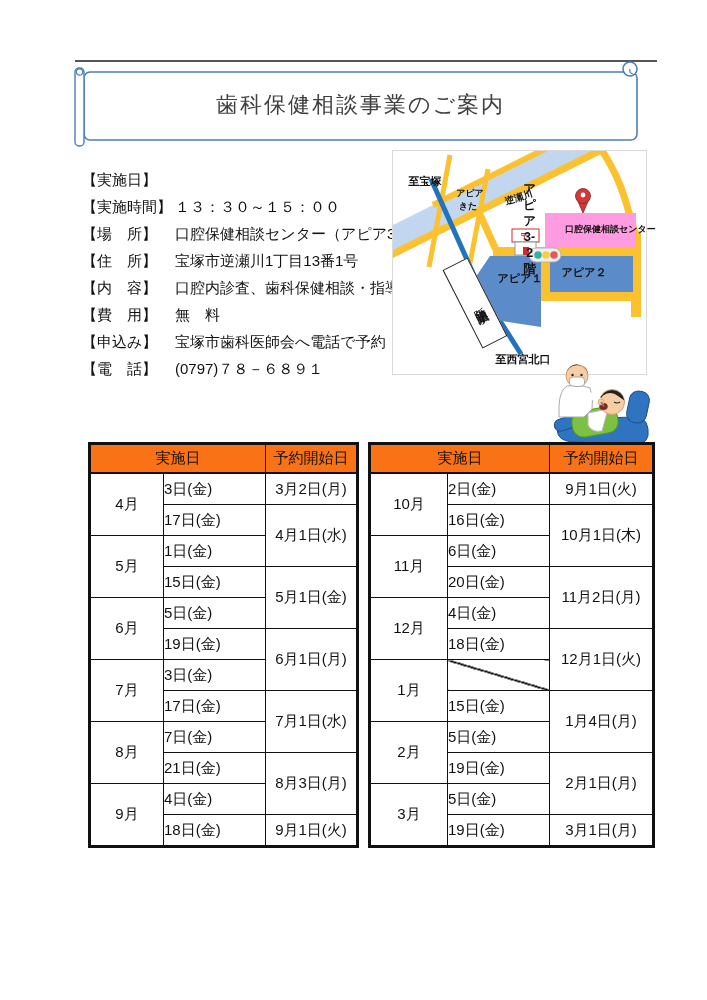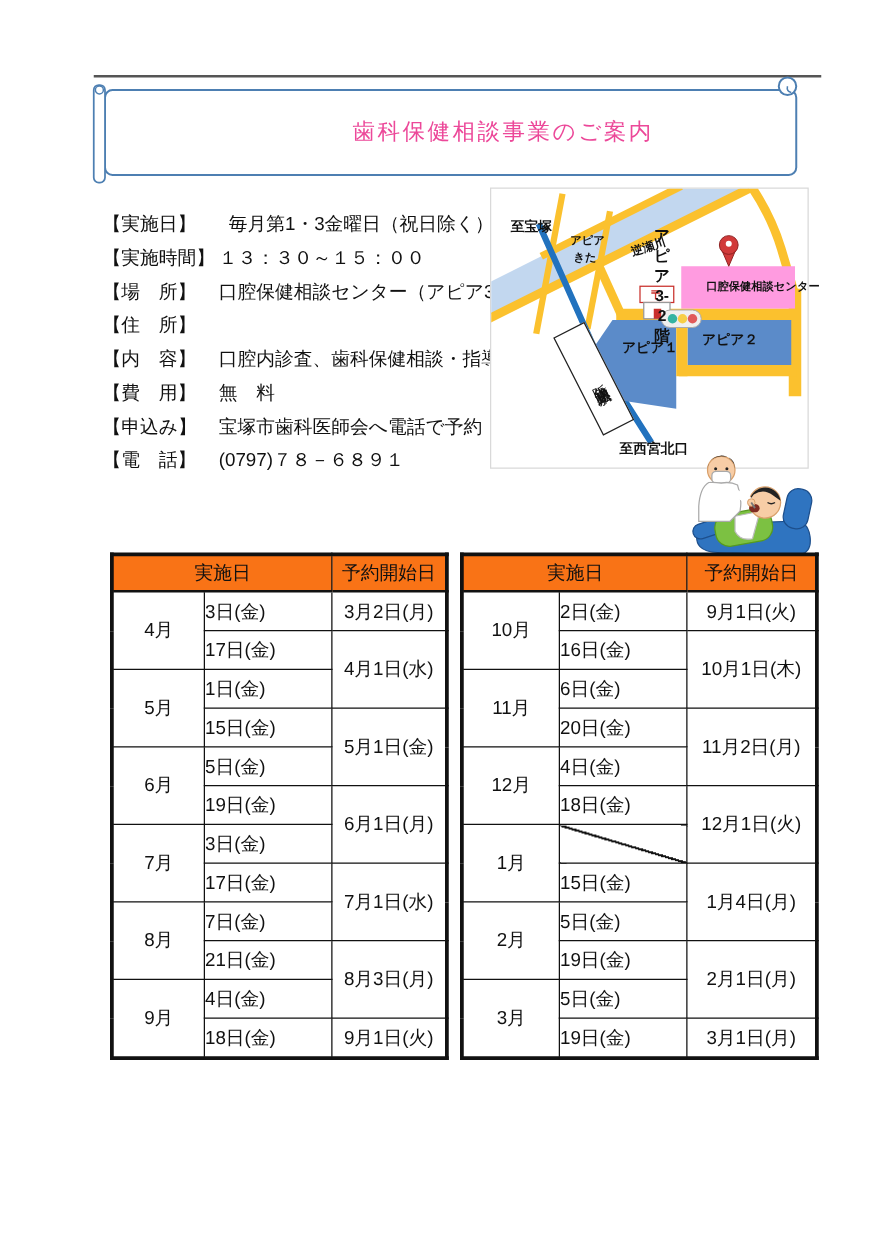--- a/index.html
+++ b/index.html
@@ -5,21 +5,21 @@
   html,body{margin:0;padding:0;background:#fff;}
   .page{position:relative;width:707px;height:1000px;background:#fff;overflow:hidden;
         font-family:"Liberation Sans","DejaVu Sans",sans-serif;color:#111;}
   .abs{position:absolute;}
 
   
   .top-rule{left:75px;top:60px;width:582px;height:2px;background:#555;}
 
   
   .banner-title{left:84px;top:72px;width:553px;height:66px;display:flex;align-items:center;justify-content:center;
-                font-size:18px;letter-spacing:2px;color:#ec4899;padding-left:42px;}
+                font-size:22px;letter-spacing:2px;color:#404040;}
 
   
   .info{left:82px;top:152px;width:320px;}
   .info-row{position:absolute;left:0;display:flex;font-size:15px;line-height:20px;white-space:nowrap;margin-top:12px;}
   .info-label{width:93px;flex:0 0 93px;}
   .info-value{white-space:pre;}
 
   
   .map-frame{left:392px;top:150px;width:253px;height:223px;background:#fff;border:1px solid #d9d9d9;}
   .map-label{position:absolute;font-weight:bold;color:#111;white-space:nowrap;transform:translate(-50%,-50%);}
@@ -57,32 +57,32 @@
     <rect x="5" y="10" width="9" height="78" rx="4" fill="#fff" stroke="#4d7fb2" stroke-width="1.4"></rect>
     <circle cx="9.5" cy="14" r="3.2" fill="#fff" stroke="#4d7fb2" stroke-width="1.2"></circle>
     <circle cx="560" cy="11" r="7" fill="#fff" stroke="#4d7fb2" stroke-width="1.6"></circle>
     <path d="M560,11 q-1,4 3,5" fill="none" stroke="#4d7fb2" stroke-width="1.2"></path>
   </svg>
   <div class="abs banner-title">歯科保健相談事業のご案内</div>
 
   <div class="abs info">
     <div class="info-row" style="top:6px">
         <span class="info-label">【実施日】</span>
-        <span class="info-value" style="padding-left:8px">毎月第1・3金曜日（祝日除く）</span>
       </div>
     <div class="info-row" style="top:33px">
         <span class="info-label">【実施時間】</span>
         <span class="info-value">１３：３０～１５：００</span>
       </div>
     <div class="info-row" style="top:60px">
         <span class="info-label">【場　所】</span>
         <span class="info-value">口腔保健相談センター（アピア3の2階）</span>
       </div>
     <div class="info-row" style="top:87px">
         <span class="info-label">【住　所】</span>
+        <span class="info-value">宝塚市逆瀬川1丁目13番1号</span>
       </div>
     <div class="info-row" style="top:114px">
         <span class="info-label">【内　容】</span>
         <span class="info-value">口腔内診査、歯科保健相談・指導</span>
       </div>
     <div class="info-row" style="top:141px">
         <span class="info-label">【費　用】</span>
         <span class="info-value">無　料</span>
       </div>
     <div class="info-row" style="top:168px">

